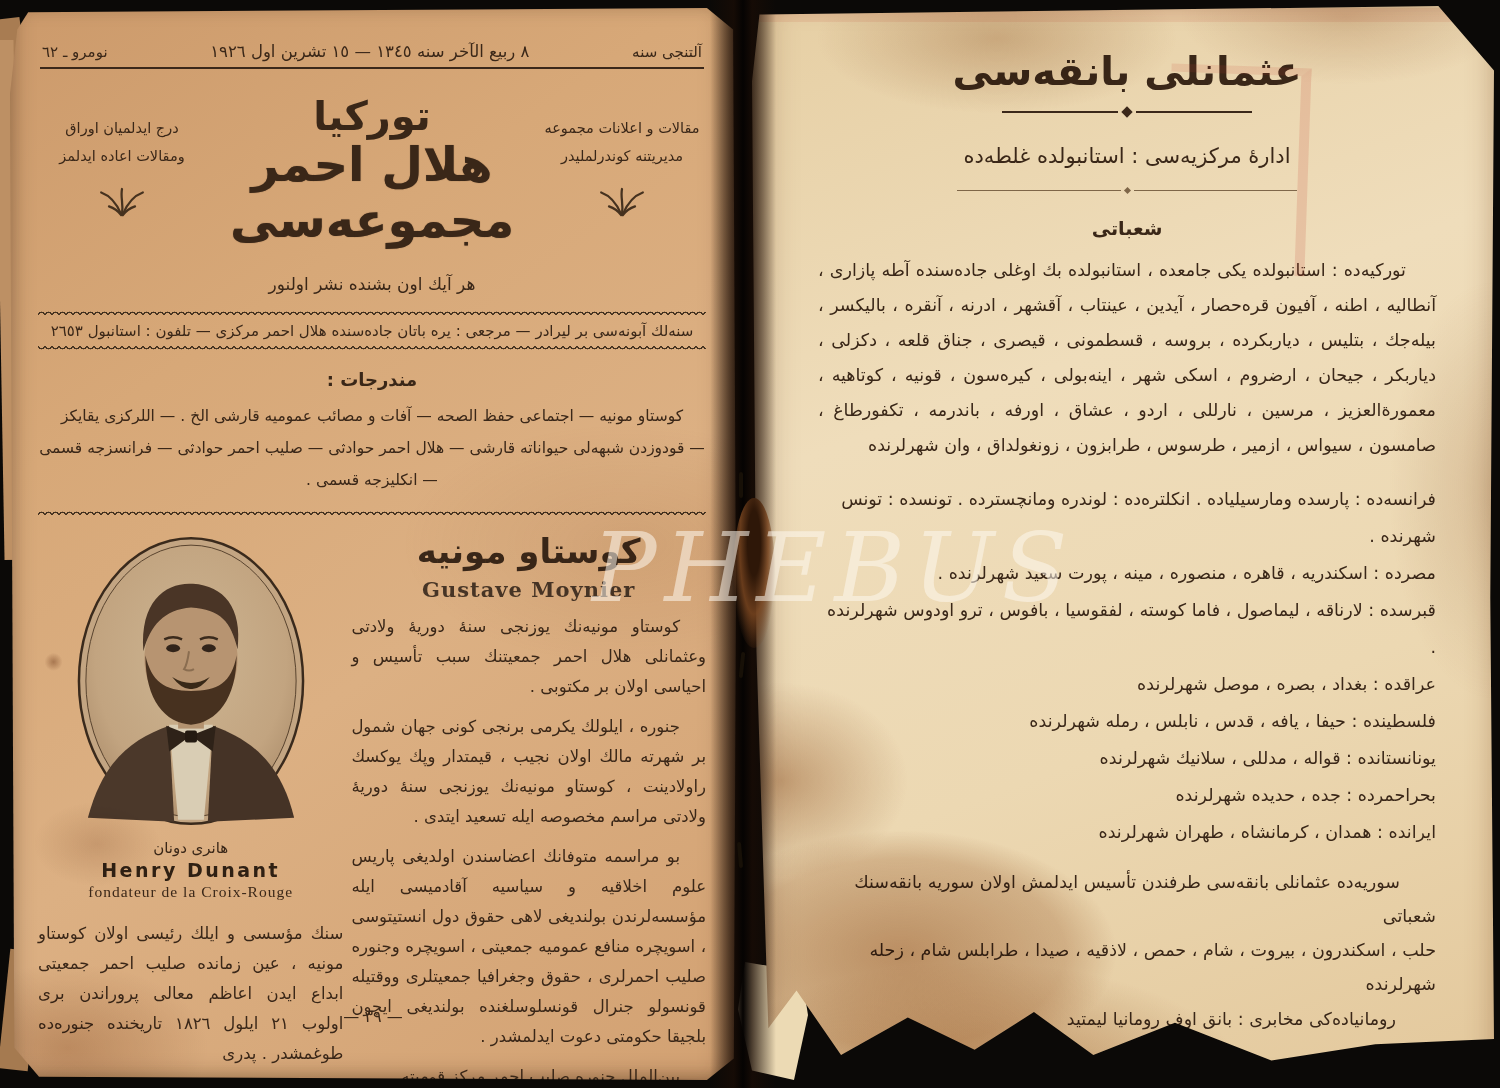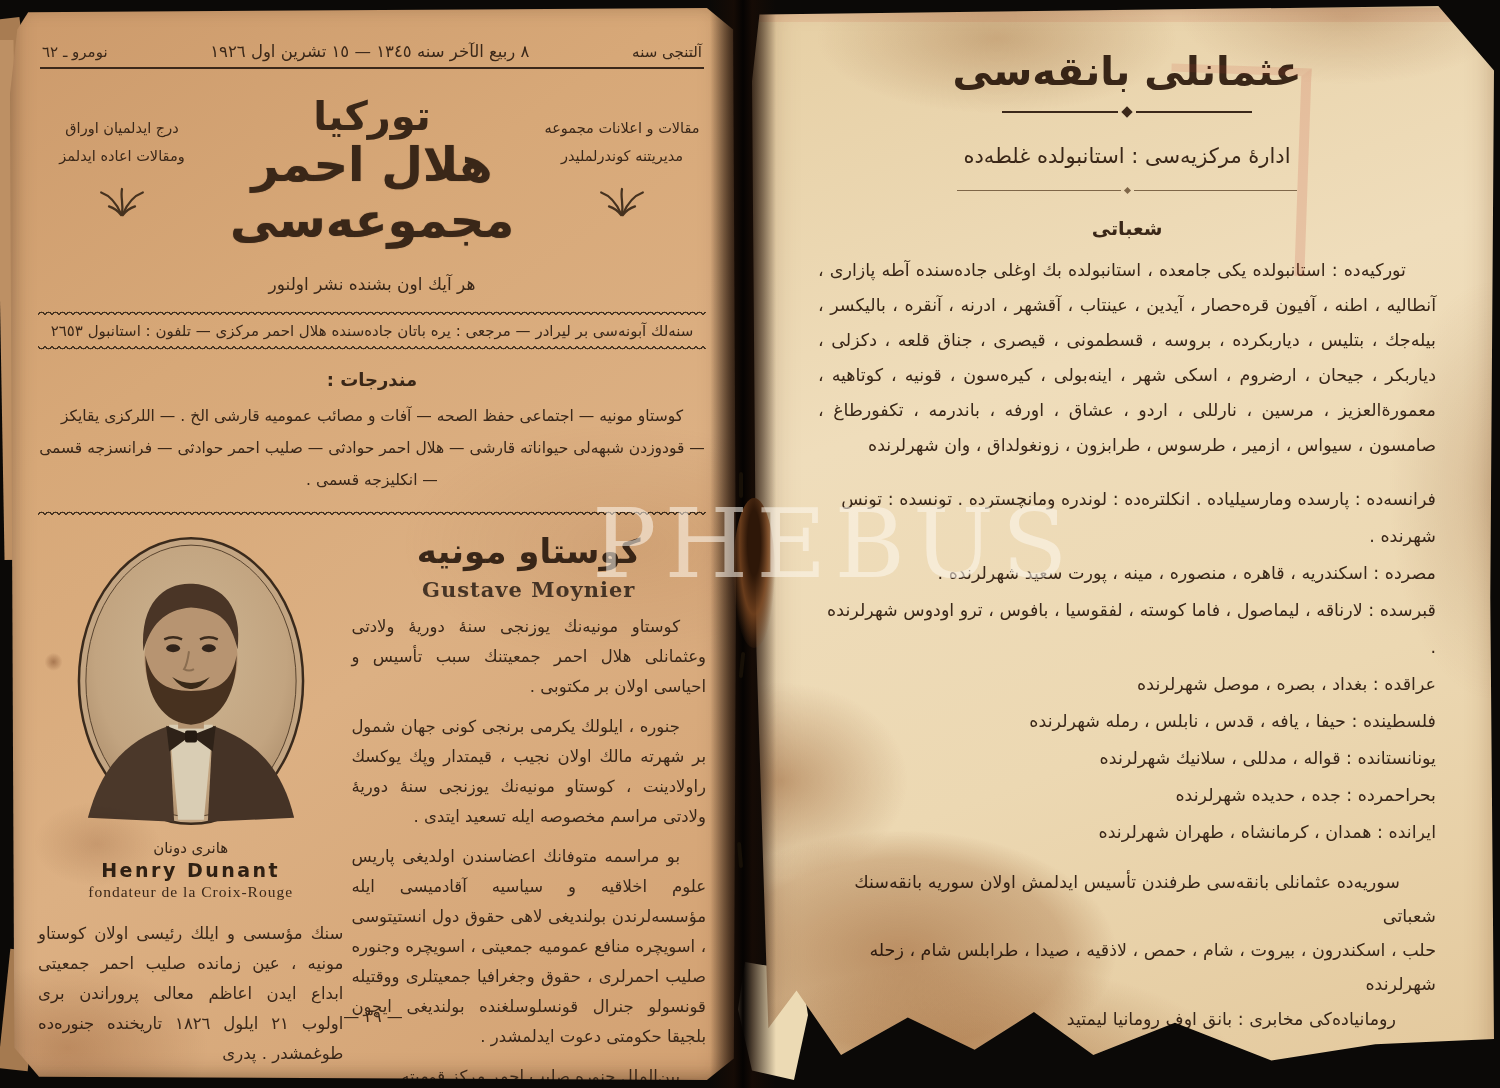--- a/index.html
+++ b/index.html
@@ -52,23 +52,23 @@
   .stamp-mark{position:absolute;left:56%;top:60px;width:130px;height:200px;border-right:10px solid rgba(195,62,48,.16);border-top:8px solid rgba(195,62,48,.13);z-index:5;transform:rotate(2deg);pointer-events:none;}
   
   .gutter{position:absolute;left:710px;top:0;width:66px;height:100%;z-index:5;pointer-events:none;
     background:linear-gradient(90deg, rgba(60,30,10,0) 0%, rgba(25,12,5,.75) 36%, #050302 50%, rgba(25,12,5,.75) 64%, rgba(60,30,10,0) 100%);}
   .burn{position:absolute;left:733px;top:498px;width:42px;height:150px;z-index:6;border-radius:50%;
     background:radial-gradient(ellipse at 50% 30%, #2e1708 0 22%, rgba(122,70,32,.85) 48%, transparent 75%);pointer-events:none;}
   .stitch{position:absolute;width:4px;height:26px;background:#171007;z-index:7;border-radius:2px;pointer-events:none;}
   .fragment{position:absolute;left:738px;top:962px;width:70px;height:118px;z-index:2;background:#ecdab4;
     clip-path:polygon(10% 0,90% 8%,100% 45%,80% 100%,20% 92%,0 40%);}
   
-  .watermark{position:absolute;left:592px;top:488px;z-index:30;pointer-events:none;
+  .watermark{position:absolute;left:592px;top:512px;z-index:30;pointer-events:none;
     font-family:"DejaVu Serif", serif;font-size:96px;letter-spacing:8px;font-weight:400;
-    color:rgba(253,248,238,.55);}
+    color:rgba(253,248,238,.55);font-style:italic;}
   
   .rule-solid{height:2px;background:#3b281a;margin:6px 2px 0 2px;}
   .scallop{height:7px;background-image:radial-gradient(circle at 3.5px 7px, transparent 2.1px, #42301e 2.3px 3.3px, transparent 3.6px);background-size:7px 7px;background-repeat:repeat-x;}
   .scallop.flip{transform:scaleY(-1);}
   .rule-diamond,.rule-dot{display:flex;align-items:center;justify-content:center;margin:0 auto;}
   .rule-diamond{width:250px;margin-top:14px;}
   .rule-diamond .ln{flex:1;height:2px;background:#3b281a;}
   .rule-diamond .dm{width:8px;height:8px;background:#3b281a;transform:rotate(45deg);margin:0 5px;}
   .rule-dot{width:340px;margin-top:20px;opacity:.75;}
   .rule-dot .ln{flex:1;height:1px;background:#5a4025;}

